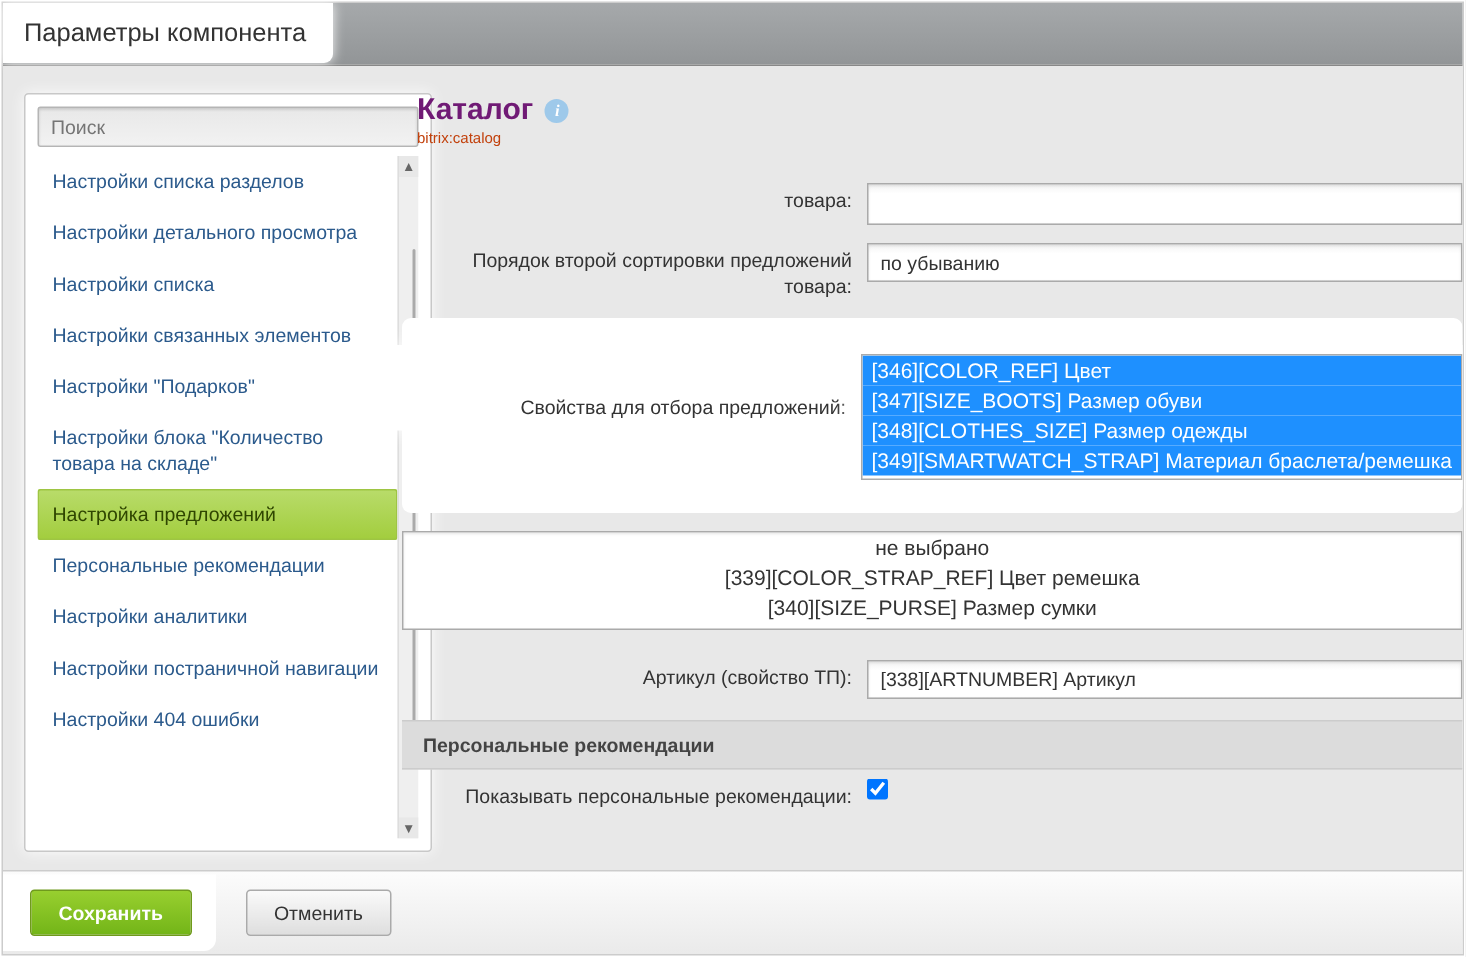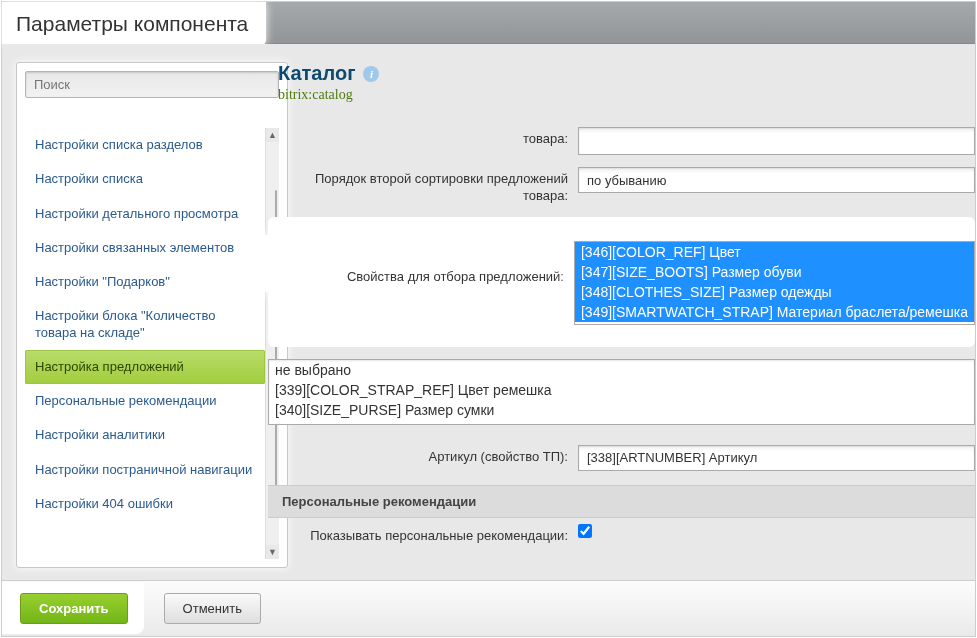--- a/index.html
+++ b/index.html
@@ -24,21 +24,21 @@
     height: 42px;
     background: linear-gradient(#a6a9ab, #929597);
     border-bottom: 1px solid #888;
     position: relative;
   }
   .window-title {
     position: absolute;
     left: 0; top: 0;
     background: #fff;
     padding: 10px 18px 10px 14px;
-    font-size: 21px;
+    font-size: 17px;
     color: #333;
     border-top-left-radius: 0;
     border-bottom-right-radius: 6px;
     box-shadow: 0 0 8px rgba(255,255,255,0.9);
   }
   .body {
     position: absolute;
     top: 42px; left: 0; right: 0; bottom: 56px;
     background: #e8e8e8;
   }
@@ -63,21 +63,20 @@
     padding: 5px 8px;
     font-size: 13px;
     border-radius: 2px;
     margin-bottom: 6px;
     box-shadow: inset 0 1px 2px rgba(0,0,0,0.15);
   }
   .nav-scroll {
     flex: 1;
     overflow: hidden;
     position: relative;
-    margin-top: 24px;
   }
   .nav-inner {
     position: absolute;
     left: 0; right: 14px; top: 0;
   }
   .nav-item {
     padding: 9px 10px;
     color: #2b5a8c;
     cursor: pointer;
     border-radius: 2px;
@@ -112,28 +111,28 @@
 
   .main {
     position: absolute;
     left: 258px; right: 0; top: 0; bottom: 0;
     overflow: hidden;
   }
   .main-header {
     padding: 18px 0 8px 18px;
   }
   .cat-row { display:flex; align-items:center; gap:8px; }
-  .cat-title { font-size: 20px; font-weight: bold; color:#0c4a6e; }
+  .cat-title { font-size: 20px; font-weight: bold; color:#701a75; }
   .info-icon {
     width:16px;height:16px;border-radius:50%;
     background:#9ec9ea; color:#fff; font-size:11px; font-weight:bold;
     display:inline-flex;align-items:center;justify-content:center;
     font-style: italic; font-family: Georgia, serif;
   }
-  .cat-sub { color:#4d7c0f; font-size:14px; margin-top:2px;font-family:Liberation Serif, serif; }
+  .cat-sub { color:#c2410c; font-size:10px; margin-top:2px; }
 
   .form-area {
     padding: 10px 0 0 0;
     height: calc(100% - 70px);
   }
   .param-row {
     display:flex;
     align-items:flex-start;
     padding: 6px 0;
   }
@@ -240,22 +239,22 @@
   <div class="titlebar">
     <div class="window-title">Параметры компонента</div>
   </div>
 
   <div class="body">
     <div class="sidebar">
       <input class="search-box" type="text" placeholder="Поиск" style="">
       <div class="nav-scroll">
         <div class="nav-inner" id="nav-inner">
             <div class="nav-item">Настройки списка разделов</div>
+            <div class="nav-item">Настройки детального просмотра</div>
             <div class="nav-item">Настройки списка</div>
-            <div class="nav-item">Настройки детального просмотра</div>
             <div class="nav-item">Настройки связанных элементов</div>
             <div class="nav-item">Настройки "Подарков"</div>
             <div class="nav-item">Настройки блока "Количество товара на складе"</div>
             <div class="nav-item active">Настройка предложений</div>
             <div class="nav-item">Персональные рекомендации</div>
             <div class="nav-item">Настройки аналитики</div>
             <div class="nav-item">Настройки постраничной навигации</div>
             <div class="nav-item">Настройки 404 ошибки</div>
           </div>
         <div class="sb-scrollbar">
@@ -301,21 +300,21 @@
                   <div class="multi-opt sel">[347][SIZE_BOOTS] Размер обуви</div>
                   <div class="multi-opt sel">[348][CLOTHES_SIZE] Размер одежды</div>
                   <div class="multi-opt sel">[349][SMARTWATCH_STRAP] Материал браслета/ремешка</div>
                 </div>
             </div>
           </div>
         </div>
 
         <div class="param-row" style="margin-left:8px;">
           <div class="param-ctrl">
-            <div class="multi-box" style="height:66px;" id="offer-drop-box">
+            <div class="multi-box" style="height:66px;text-align:center;" id="offer-drop-box">
                 <div class="multi-opt">не выбрано</div>
                 <div class="multi-opt">[339][COLOR_STRAP_REF] Цвет ремешка</div>
                 <div class="multi-opt">[340][SIZE_PURSE] Размер сумки</div>
               </div>
           </div>
         </div>
 
         <div class="param-row" style="margin-left:8px;margin-top:8px;">
           <div class="param-label">Артикул (свойство ТП):</div>
           <div class="param-ctrl">

